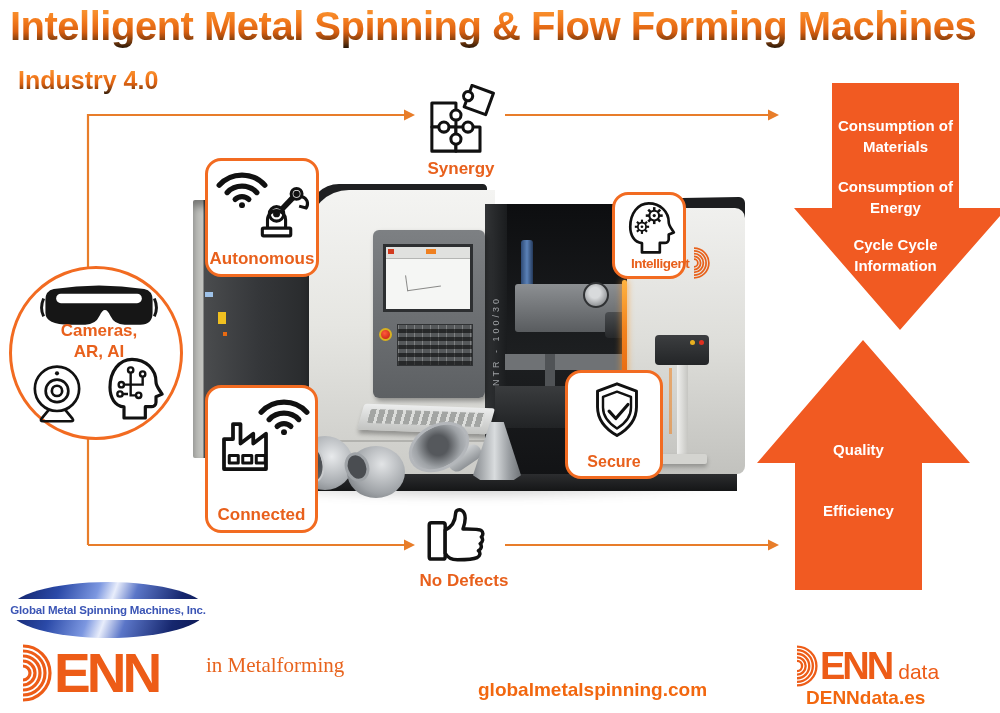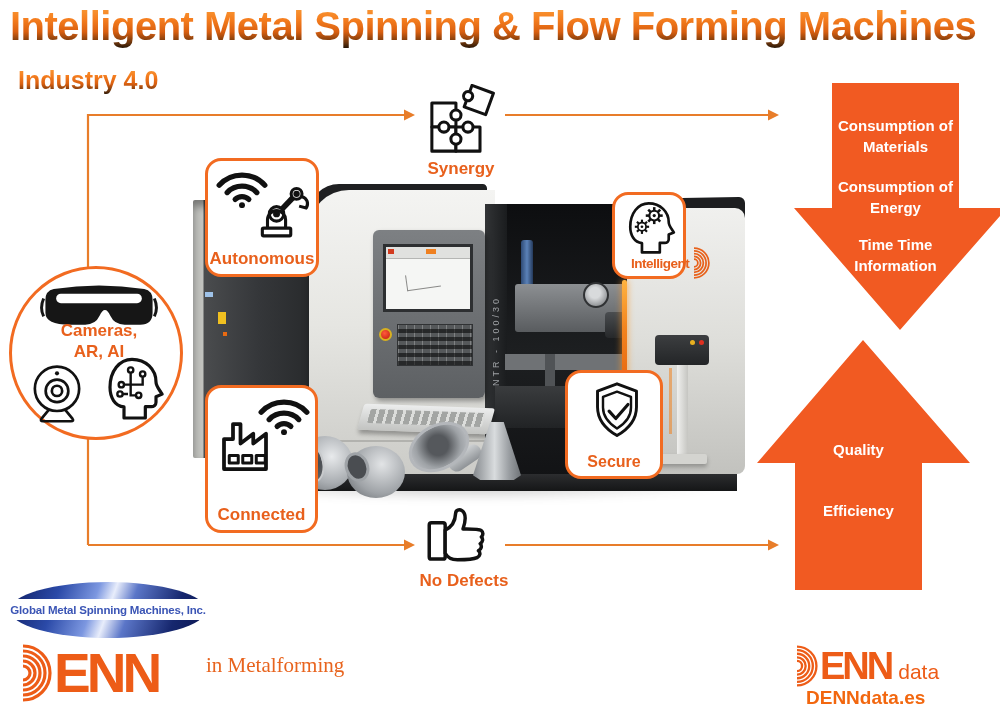--- a/index.html
+++ b/index.html
@@ -349,21 +349,21 @@
     <g fill="#fff" stroke="#111" stroke-width="2.4" stroke-linejoin="round" stroke-linecap="round">
       <rect x="5" y="17" width="11" height="25" rx="1.5"></rect>
       <path d="M16 38 c1.5 2.8 4.5 4.5 8.5 4.5 c6 0 11.5 -0.5 13.5 -1.5 c2.2 -1.1 2.6 -3.4 1 -4.8 c2 -1 2.6 -3.2 1.2 -4.8 c1.8 -1.2 2.2 -3.2 0.8 -4.6 c1.4 -1.4 1.4 -3.4 -0.2 -4.6 c-1.6 -1.2 -8 -1 -12.5 -1 c1.3 -3.8 2.6 -10.3 -0.7 -12.6 c-2 -1.4 -4.3 -0.4 -4.4 1.8 c-0.2 4.8 -2.7 9.4 -7.2 11.6 z"></path>
     </g>
   </svg>
   <div class="abs flow-label" style="left:404px;top:571px;width:120px;">No Defects</div>
 
   <div class="abs big-arrow arrow-down">
     <div class="arrow-text" style="top:32px;">Consumption of Materials</div>
     <div class="arrow-text" style="top:93px;">Consumption of Energy</div>
-    <div class="arrow-text" style="top:151px;">Time Time Information</div>
+    <div class="arrow-text" style="top:151px;">Cycle Cycle Information</div>
   </div>
   <div class="abs big-arrow arrow-up">
     <div class="arrow-text" style="top:99px;">Quality</div>
     <div class="arrow-text" style="top:160px;">Efficiency</div>
   </div>
 
   <div class="abs gms">
     <div class="gms-band">
       <span class="gms-text">Global Metal Spinning Machines, Inc.</span>
     </div>
@@ -372,20 +372,21 @@
   <div class="abs denn">
     <svg width="32" height="58" viewBox="-2 -29 32 58">
       <use href="#arcs-g" transform="translate(1 0)"></use>
     </svg>
     <span class="denn-letters">ENN</span>
   </div>
   <div class="abs tagline">
     <div>in Metalforming</div>
   </div>
 
+  <div class="abs website">globalmetalspinning.com</div>
 
   <div class="abs denndata">
     <svg width="24" height="42" viewBox="-2 -21 24 42">
       <use href="#arcs-g" transform="translate(1 0) scale(0.72)"></use>
     </svg>
     <span class="dd-letters">ENN</span>
     <span class="dd-word">data</span>
   </div>
   <div class="abs dd-url">DENNdata.es</div>
 

